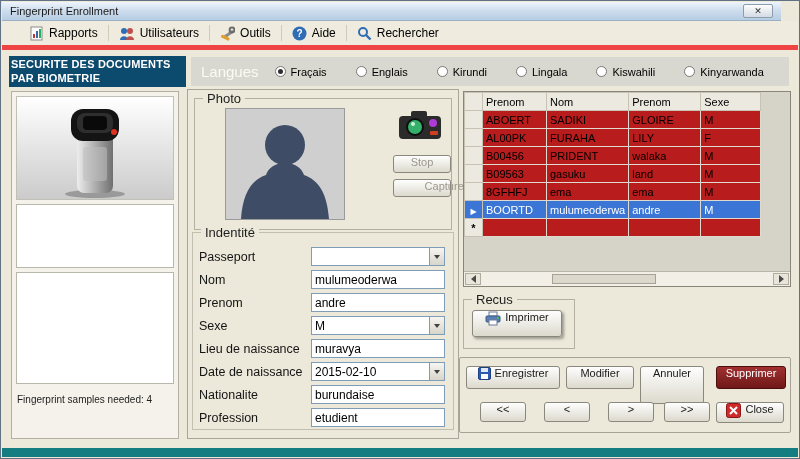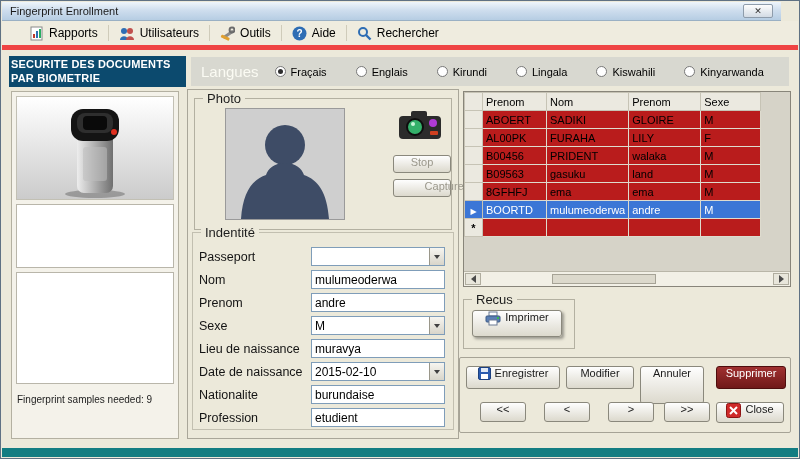--- a/index.html
+++ b/index.html
@@ -220,21 +220,21 @@
         <rect x="24" y="28" width="36" height="66" rx="7" fill="url(#gbody)"></rect>
         <rect x="18" y="10" width="48" height="32" rx="12" fill="#141414"></rect>
         <rect x="24" y="14" width="36" height="20" rx="8" fill="#2e2e2e"></rect>
         <rect x="30" y="17" width="24" height="14" rx="4" fill="#0a0a0a"></rect>
         <circle cx="61" cy="33" r="3" fill="#e03020"></circle>
         <rect x="30" y="48" width="24" height="34" rx="3" fill="#bdbdbd" opacity="0.55"></rect>
       </svg>
     </div>
     <div class="sample-box-1"></div>
     <div class="sample-box-2"></div>
-    <div class="fp-footer">Fingerprint samples needed: 9</div>
+    <div class="fp-footer">Fingerprint samples needed: 4</div>
   </div>
 
   <div class="center-panel">
     <div class="groupbox photo-gb">
       <span class="gb-legend">Photo</span>
       <div class="silhouette">
         <svg width="118" height="110" viewBox="0 0 118 110">
           <rect width="118" height="110" fill="#cfcfcf"></rect>
           <circle cx="59" cy="36" r="20" fill="#3e4c66"></circle>
           <path d="M59,54 C70,54 76,60 78,66 C92,71 101,83 103,110 L15,110 C17,83 26,71 40,66 C42,60 48,54 59,54 Z" fill="#3e4c66"></path>

